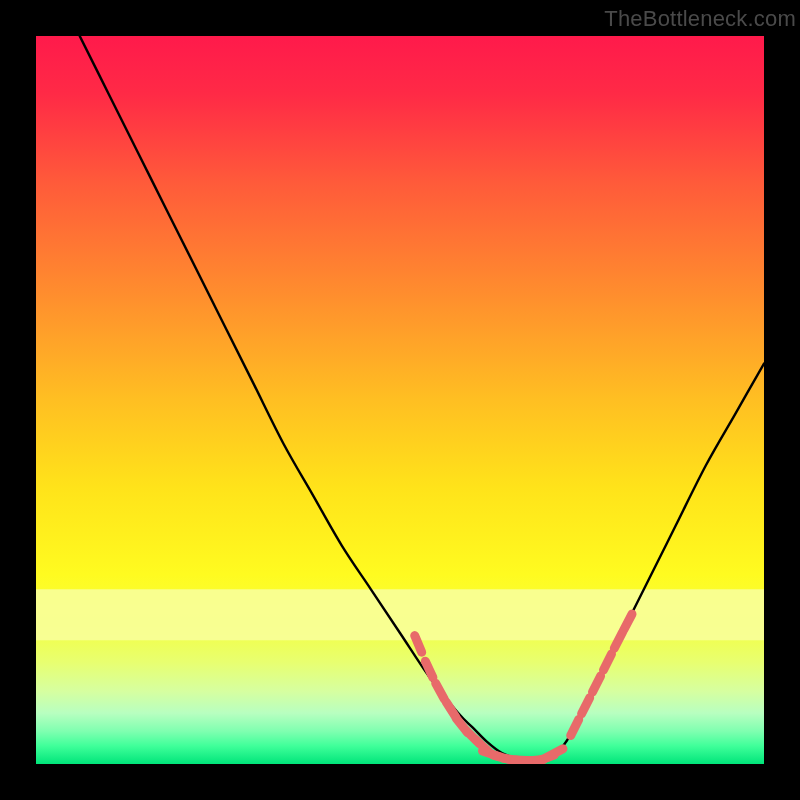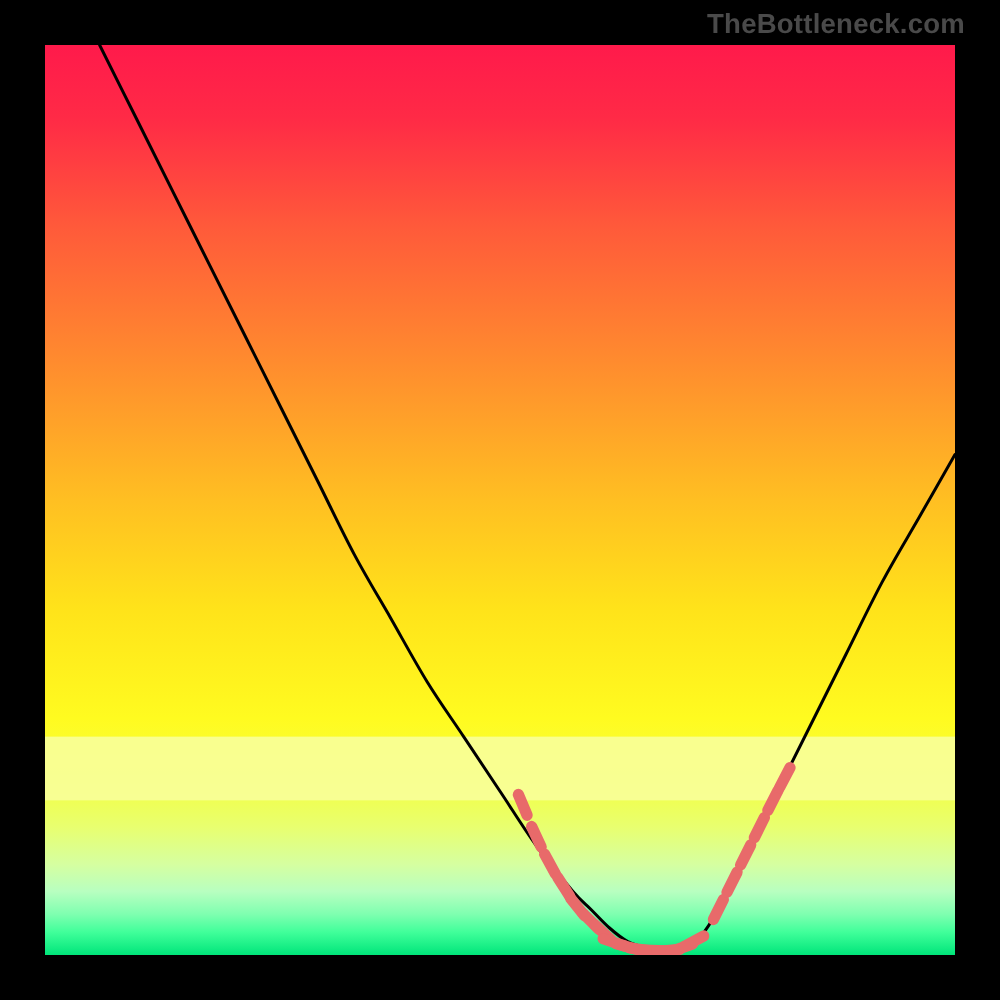--- a/index.html
+++ b/index.html
@@ -22,24 +22,24 @@
   .plot {
     position: absolute;
     left: 36px;
     top: 36px;
     width: 728px;
     height: 728px;
   }
   .watermark {
     position: absolute;
     top: 6px;
-    right: 28px;
+    right: 4px;
     color: #4a4a4a;
     font-size: 22px;
-    font-weight: 700;
+    font-weight: 400;
     letter-spacing: 0.2px;
     text-align: center;
   }
 </style>
 </head>
 <body>
 
 <div class="frame">
 
   <div class="watermark">TheBottleneck.com</div>

